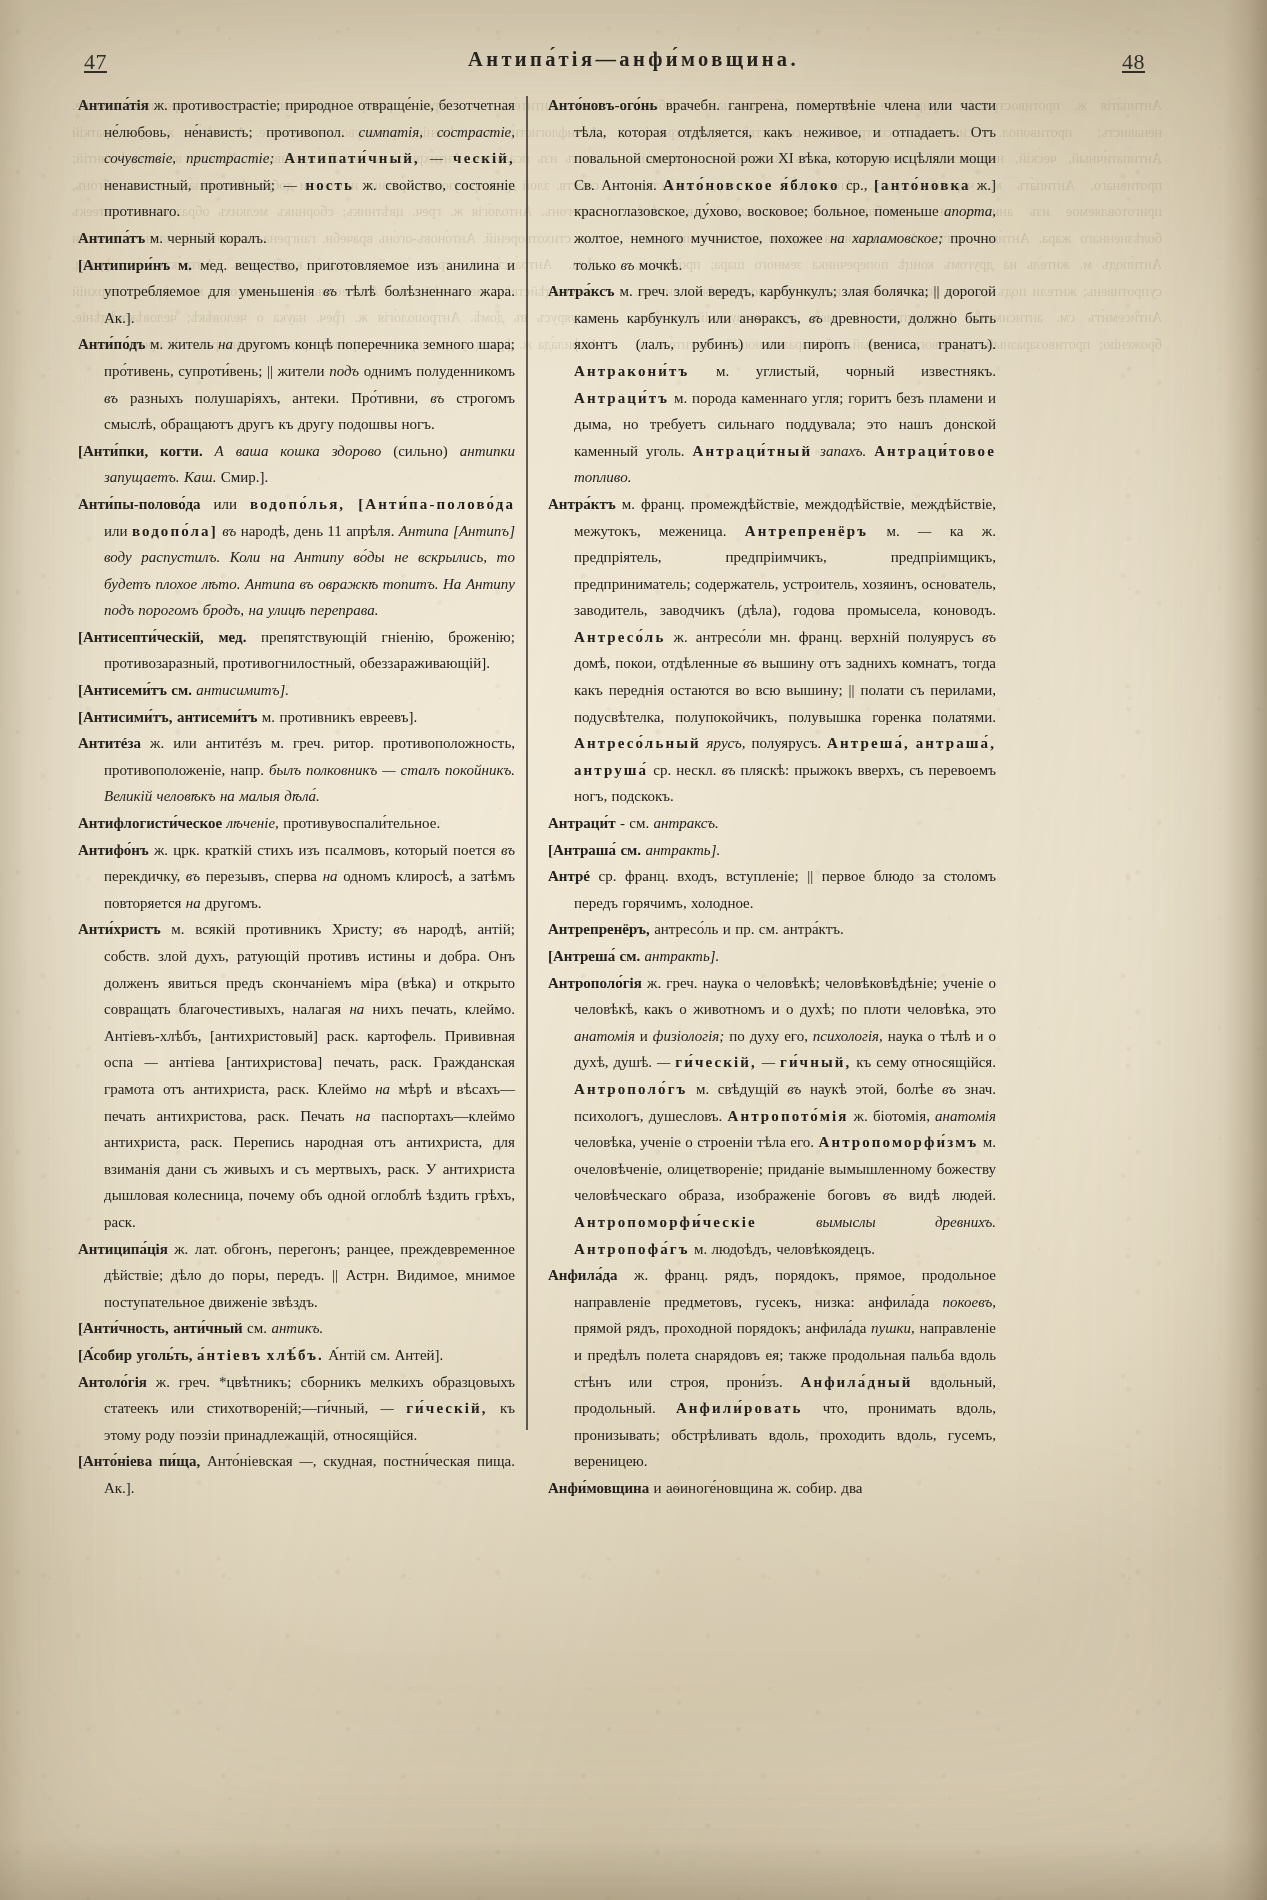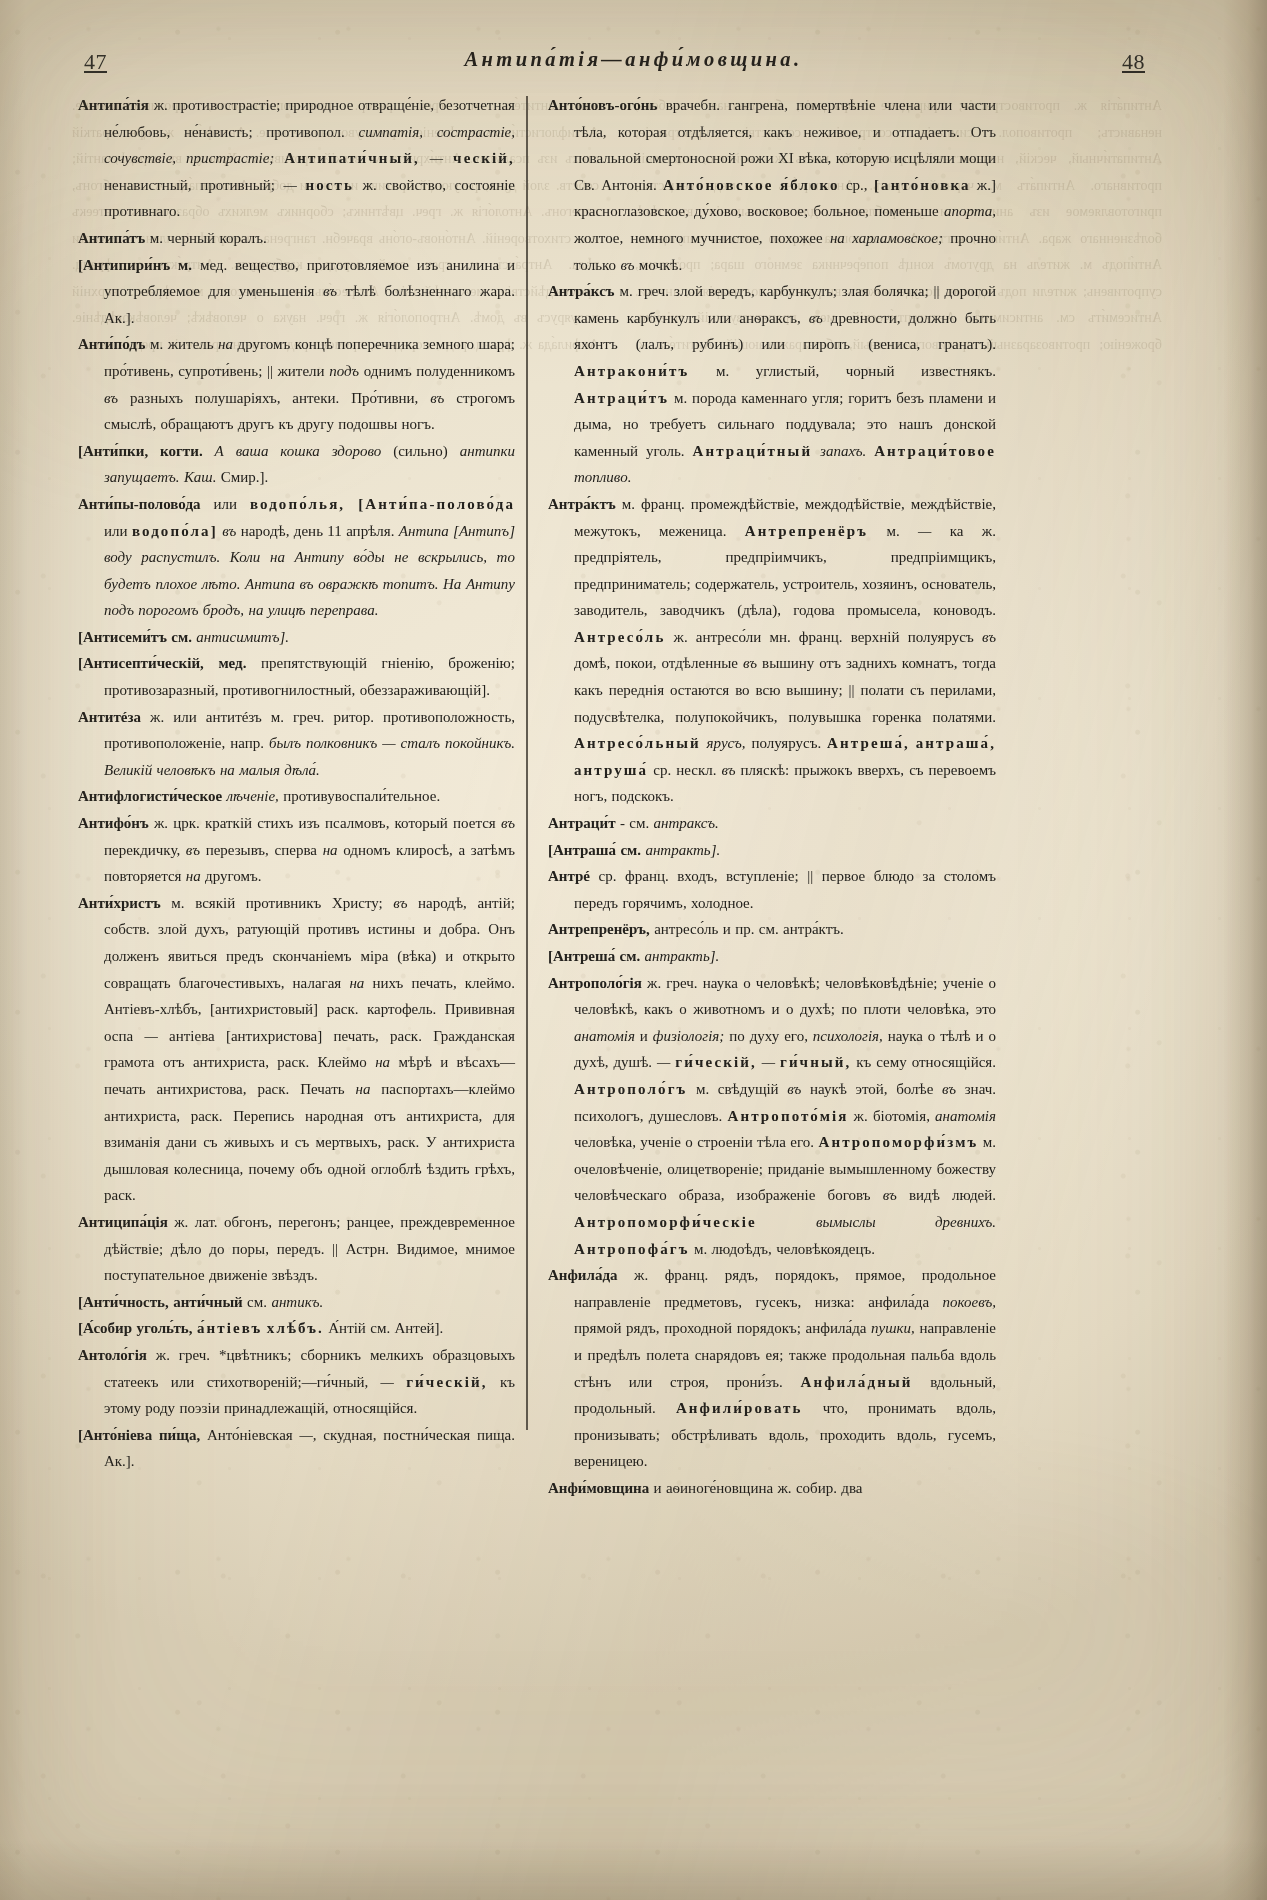--- a/index.html
+++ b/index.html
@@ -60,21 +60,21 @@
   #header{position:absolute;left:0;top:0;width:1267px;height:92px;}
   .folio{
     position:absolute;top:49px;font-size:22px;color:#2b2a26;letter-spacing:.5px;
     font-family:"Liberation Serif","DejaVu Serif",serif;
     text-decoration:underline;
   }
   #folio-left{left:84px;}
   #folio-right{left:1122px;}
   #running-head{
     position:absolute;left:0;top:48px;width:1267px;text-align:center;
-    font-size:20.5px;font-weight:bold;color:#1f1d1a;letter-spacing:3.4px;font-style:italic;
+    font-size:20.5px;font-weight:bold;color:#1f1d1a;letter-spacing:3.4px;
   }
 
   
   #body{
     position:absolute;left:78px;top:92px;width:1096px;height:1340px;
   }
   .col{
     position:absolute;top:0;width:437px;height:1340px;
     font-size:15px;line-height:26.6px;
     color:#23211d;text-align:justify;
@@ -118,22 +118,23 @@
   </div>
 
   <div id="body">
     <div class="col" id="col-left">
         <p class="entry"><span class="hw">Антипа́тія</span> ж. противострастіе; природное отвраще́ніе, безотчетная не́любовь, не́нависть; противопол. <span class="it">симпатія,</span> <span class="it">сострастіе,</span> <span class="it">сочувствіе,</span> <span class="it">пристрастіе;</span> <span class="sc">Антипати́чный,</span> <span class="it">—</span> <span class="sc">ческій,</span> ненавистный, противный; <span class="it">—</span> <span class="sc">ность</span> ж. свойство, состояніе противнаго.</p>
         <p class="entry"><span class="hw">Антипа́тъ</span> м. черный коралъ.</p>
         <p class="entry"><span class="hw">[Антипири́нъ</span> <span class="hw">м.</span> мед. вещество, приготовляемое изъ анилина и употребляемое для уменьшенія <span class="it">въ</span> тѣлѣ болѣзненнаго жара. Ак.].</p>
         <p class="entry"><span class="hw">Анти́по́дъ</span> м. житель <span class="it">на</span> другомъ концѣ поперечника земного шара; про́тивень, супроти́вень; || жители <span class="it">подъ</span> однимъ полуденникомъ <span class="it">въ</span> разныхъ полушаріяхъ, антеки. Про́тивни, <span class="it">въ</span> строгомъ смыслѣ, обращаютъ другъ къ другу подошвы ногъ.</p>
         <p class="entry"><span class="hw">[Анти́пки,</span> <span class="hw">когти.</span> <span class="it">А</span> <span class="it">ваша</span> <span class="it">кошка</span> <span class="it">здорово</span> (сильно) <span class="it">антипки</span> <span class="it">запущаетъ.</span> <span class="it">Каш.</span> Смир.].</p>
         <p class="entry"><span class="hw">Анти́пы-полово́да</span> или <span class="sc">водопо́лья,</span> <span class="sc">[Анти́па-полово́да</span> или <span class="sc">водопо́ла]</span> <span class="it">въ</span> народѣ, день 11 апрѣля. <span class="it">Антипа</span> <span class="it">[Антипъ]</span> <span class="it">воду</span> <span class="it">распустилъ.</span> <span class="it">Коли</span> <span class="it">на</span> <span class="it">Антипу</span> <span class="it">во́ды</span> <span class="it">не</span> <span class="it">вскрылись,</span> <span class="it">то</span> <span class="it">будетъ</span> <span class="it">плохое</span> <span class="it">лѣто.</span> <span class="it">Антипа</span> <span class="it">въ</span> <span class="it">овражкѣ</span> <span class="it">топитъ.</span> <span class="it">На</span> <span class="it">Антипу</span> <span class="it">подъ</span> <span class="it">порогомъ</span> <span class="it">бродъ,</span> <span class="it">на</span> <span class="it">улицѣ</span> <span class="it">переправа.</span></p>
+        <p class="entry"><span class="hw">[Антисепти́ческій,</span> <span class="hw">мед.</span> препятствующій гніенію, броженію; противозаразный, противогнилостный, обеззараживающій].</p>
         <p class="entry"><span class="hw">[Антисеми́тъ</span> <span class="hw">см.</span> <span class="it">антисимитъ].</span></p>
-        <p class="entry"><span class="hw">[Антисепти́ческій,</span> <span class="hw">мед.</span> препятствующій гніенію, броженію; противозаразный, противогнилостный, обеззараживающій].</p>
+        <p class="entry"><span class="hw">[Антисими́тъ,</span> <span class="hw">антисеми́тъ</span> м. противникъ евреевъ].</p>
         <p class="entry"><span class="hw">Антитéза</span> ж. или антитéзъ м. греч. ритор. противоположность, противоположеніе, напр. <span class="it">былъ</span> <span class="it">полковникъ</span> <span class="it">—</span> <span class="it">сталъ</span> <span class="it">покойникъ.</span> <span class="it">Великій</span> <span class="it">человѣкъ</span> <span class="it">на</span> <span class="it">малыя</span> <span class="it">дѣла́.</span></p>
         <p class="entry"><span class="hw">Антифлогисти́ческое</span> <span class="it">лѣченіе,</span> противувоспали́тельное.</p>
         <p class="entry"><span class="hw">Антифо́нъ</span> ж. црк. краткій стихъ изъ псалмовъ, который поется <span class="it">въ</span> перекдичку, <span class="it">въ</span> перезывъ, сперва <span class="it">на</span> одномъ клиросѣ, а затѣмъ повторяется <span class="it">на</span> другомъ.</p>
         <p class="entry"><span class="hw">Анти́христъ</span> м. всякій противникъ Христу; <span class="it">въ</span> народѣ, антій; собств. злой духъ, ратующій противъ истины и добра. Онъ долженъ явиться предъ скончаніемъ міра (вѣка) и открыто совращать благочестивыхъ, налагая <span class="it">на</span> нихъ печать, клеймо. Антіевъ-хлѣбъ, [антихристовый] раск. картофель. Прививная оспа <span class="it">—</span> антіева [антихристова] печать, раск. Гражданская грамота отъ антихриста, раск. Клеймо <span class="it">на</span> мѣрѣ и вѣсахъ—печать антихристова, раск. Печать <span class="it">на</span> паспортахъ—клеймо антихриста, раск. Перепись народная отъ антихриста, для взиманія дани съ живыхъ и съ мертвыхъ, раск. У антихриста дышловая колесница, почему объ одной оглоблѣ ѣздить грѣхъ, раск.</p>
         <p class="entry"><span class="hw">Антиципа́ція</span> ж. лат. обгонъ, перегонъ; ранцее, преждевременное дѣйствіе; дѣло до поры, передъ. || Астрн. Видимое, мнимое поступательное движеніе звѣздъ.</p>
         <p class="entry"><span class="hw">[Анти́чность,</span> <span class="hw">анти́чный</span> см. <span class="it">антикъ.</span></p>
         <p class="entry"><span class="hw">[А́собир</span> <span class="hw">уголь́ть,</span> <span class="sc">а́нтіевъ</span> <span class="sc">хлѣ́бъ.</span> А́нтій см. Антей].</p>
         <p class="entry"><span class="hw">Антоло́гія</span> ж. греч. *цвѣтникъ; сборникъ мелкихъ образцовыхъ статеекъ или стихотвореній;—ги́чный, <span class="it">—</span> <span class="sc">ги́ческій,</span> къ этому роду поэзіи принадлежащій, относящійся.</p>
         <p class="entry"><span class="hw">[Анто́ніева</span> <span class="hw">пи́ща,</span> Анто́ніевская <span class="it">—,</span> скудная, постни́ческая пища. Ак.].</p>
       </div>

